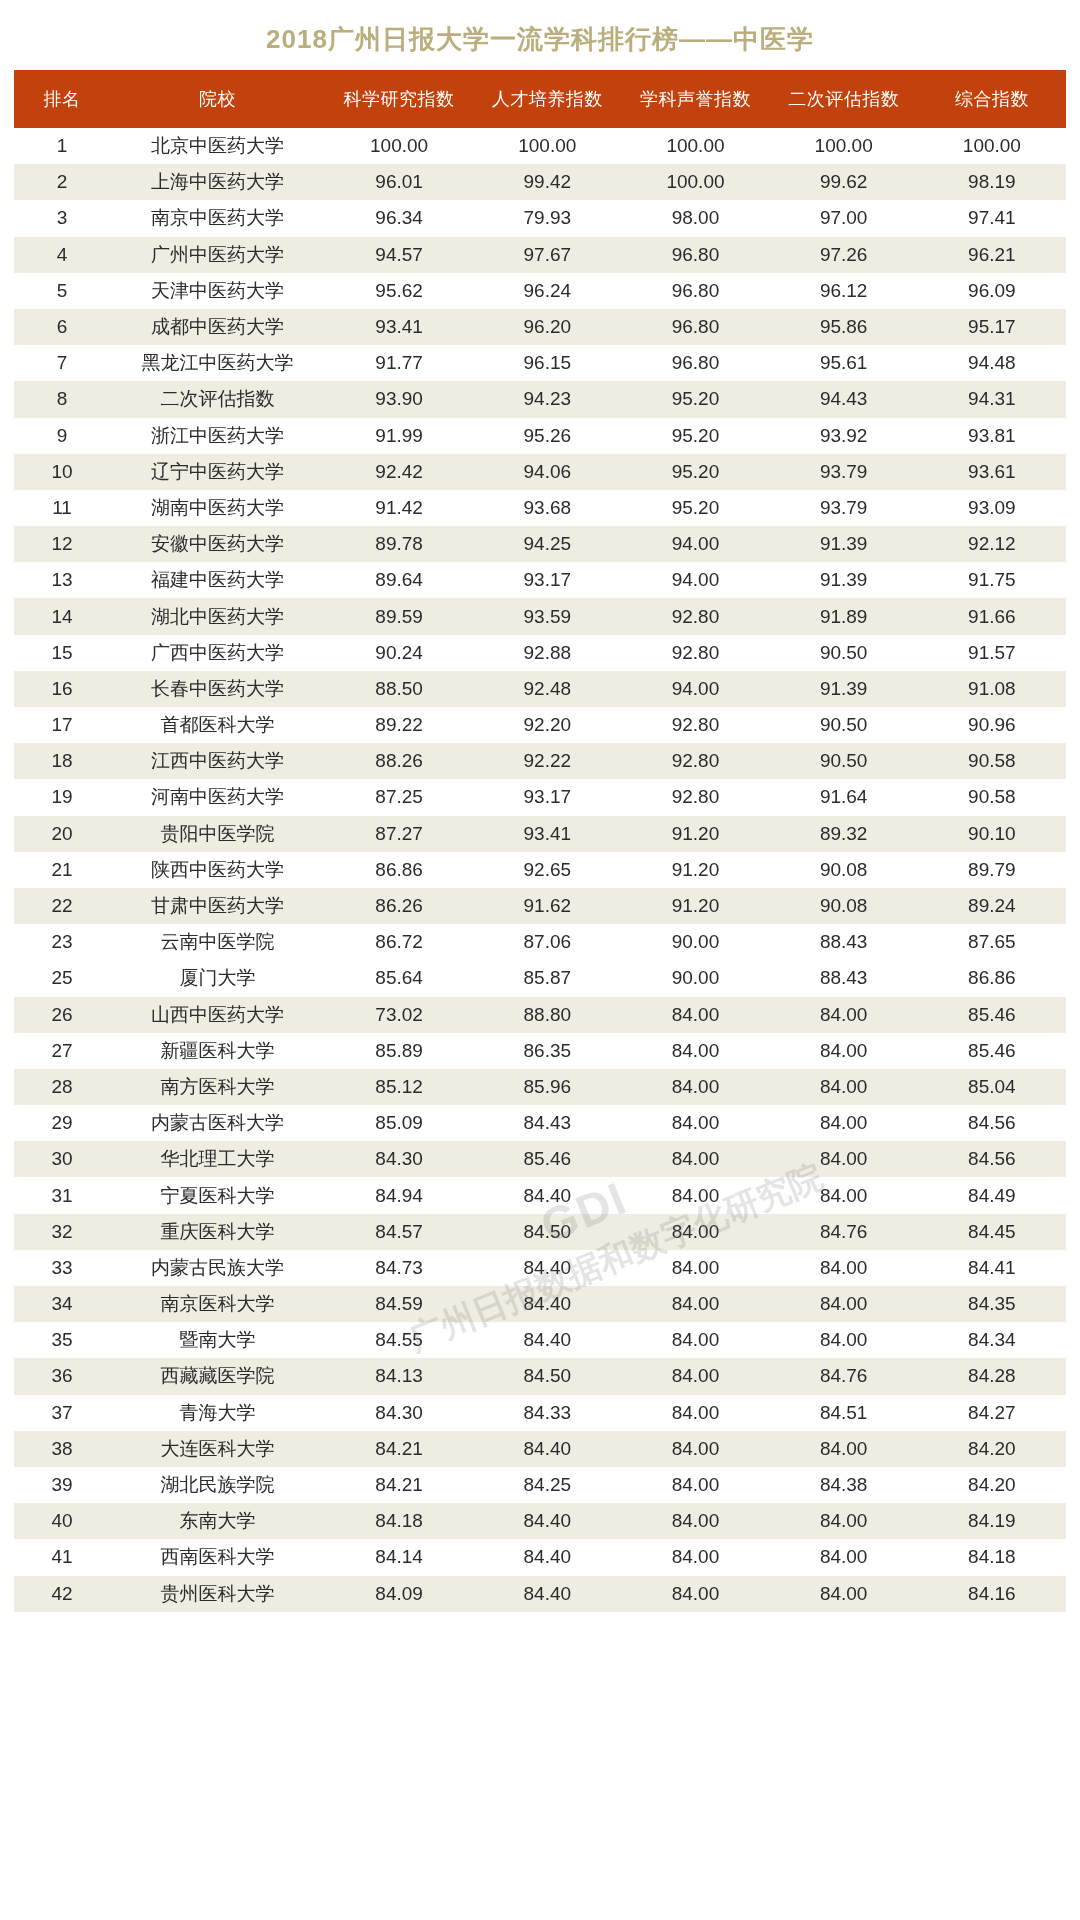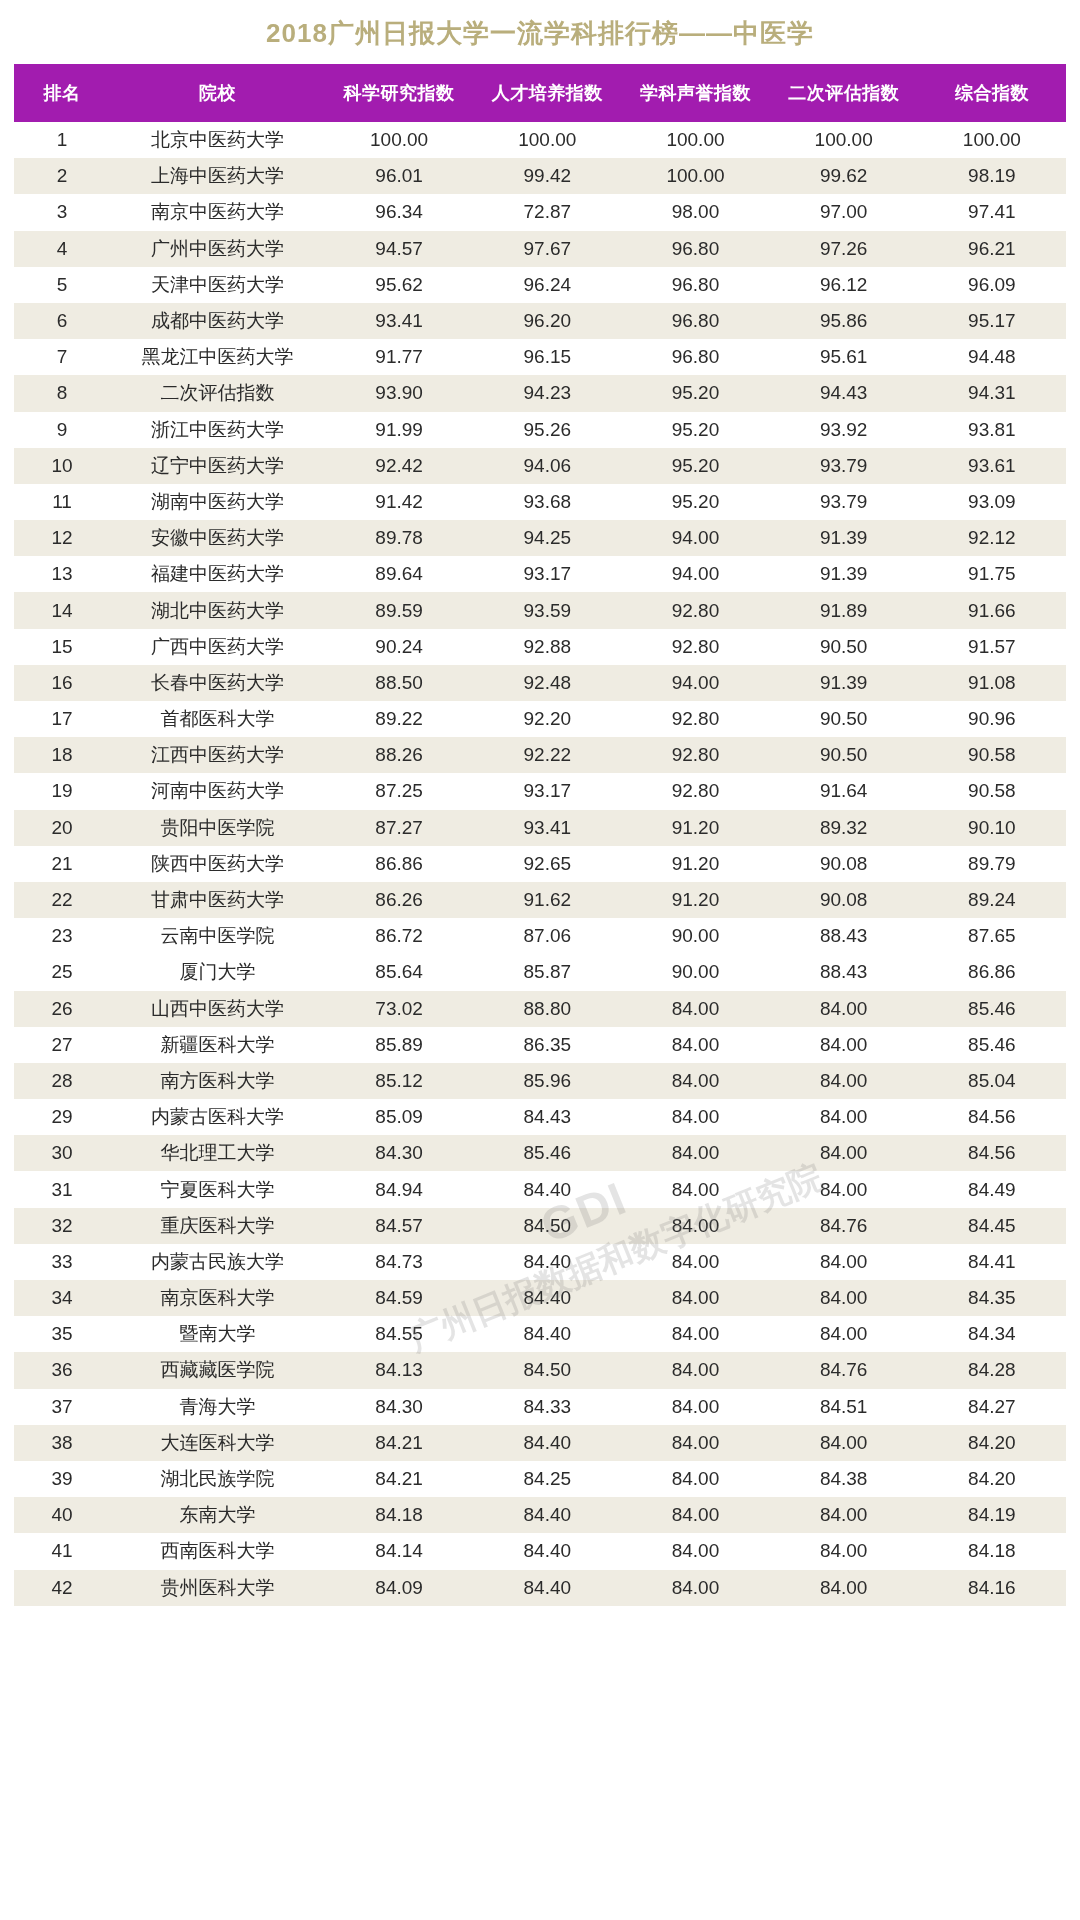--- a/index.html
+++ b/index.html
@@ -12,45 +12,45 @@
     background: #ffffff;
     font-family: "Liberation Sans", sans-serif;
     position: relative;
     overflow: hidden;
   }
   .page {
     position: relative;
     width: 1080px;
     height: 1920px;
     box-sizing: border-box;
-    padding: 2px 14px;
+    padding: 8px 14px;
   }
   .title-bar {
     height: 62px;
     display: flex;
     align-items: center;
     justify-content: center;
     background: #ffffff;
   }
   .title-text {
     color: #b9ae7c;
     font-size: 26px;
     font-weight: bold;
     letter-spacing: 1px;
   }
   table.rank-table {
     width: 100%;
     border-collapse: collapse;
     table-layout: fixed;
   }
   table.rank-table thead th {
-    background: #a21caf;
+    background: #c2410c;
     color: #ffffff;
     font-size: 18px;
-    font-weight: bold;
+    font-weight: normal;
     height: 56px;
     vertical-align: middle;
     text-align: center;
     letter-spacing: 0.5px;
   }
   table.rank-table tbody td {
     height: 34.2px;
     font-size: 19px;
     color: #2b2b2b;
     text-align: center;
@@ -140,21 +140,21 @@
           <td class="col-num">96.01</td>
           <td class="col-num">99.42</td>
           <td class="col-num">100.00</td>
           <td class="col-num">99.62</td>
           <td class="col-num">98.19</td>
         </tr>
         <tr class="odd">
           <td class="col-rank">3</td>
           <td class="col-school">南京中医药大学</td>
           <td class="col-num">96.34</td>
-          <td class="col-num">72.87</td>
+          <td class="col-num">79.93</td>
           <td class="col-num">98.00</td>
           <td class="col-num">97.00</td>
           <td class="col-num">97.41</td>
         </tr>
         <tr class="even">
           <td class="col-rank">4</td>
           <td class="col-school">广州中医药大学</td>
           <td class="col-num">94.57</td>
           <td class="col-num">97.67</td>
           <td class="col-num">96.80</td>

